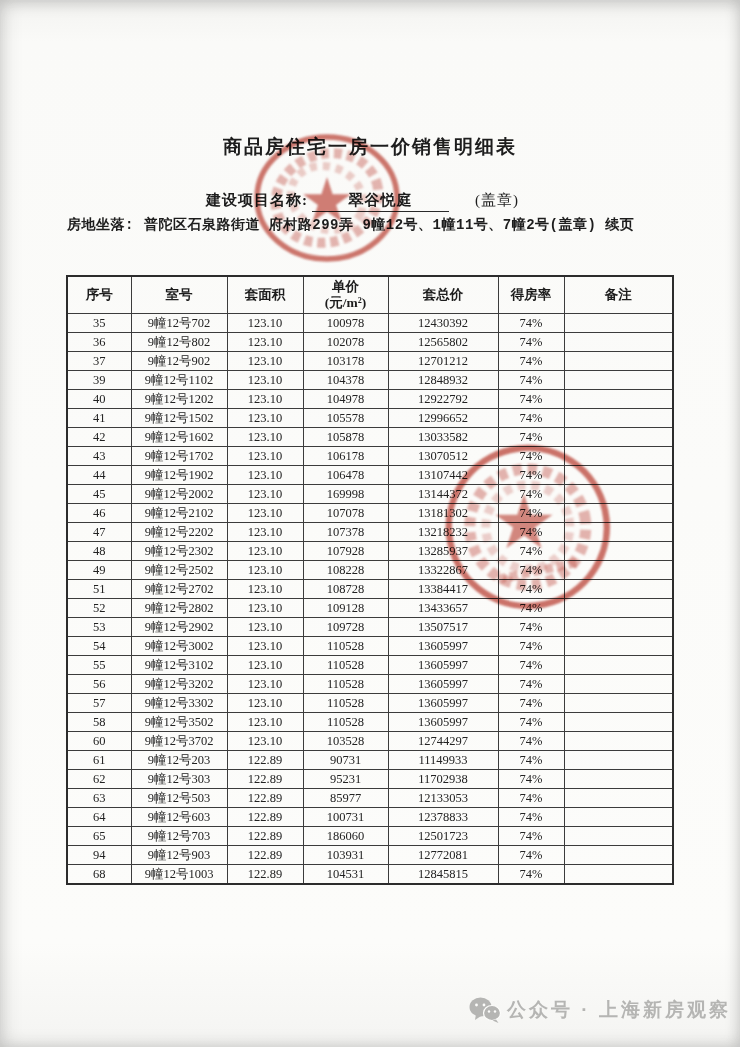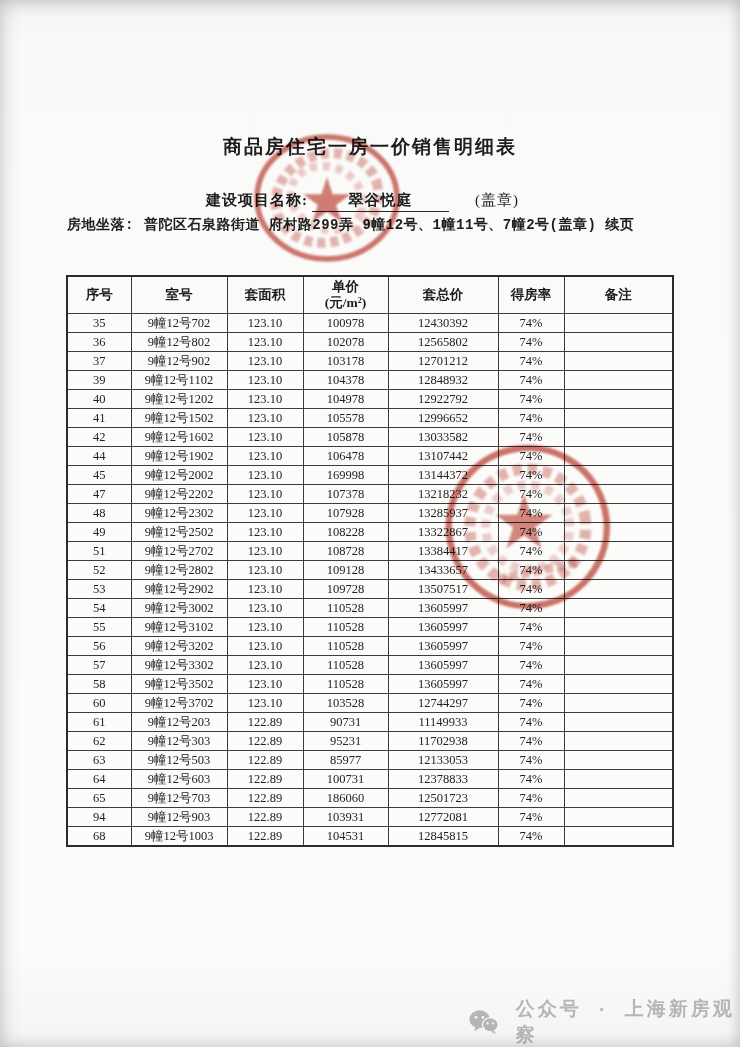--- a/index.html
+++ b/index.html
@@ -42,22 +42,22 @@
   .price-table th,.price-table td{
     border:1px solid #3c3c3c;padding:0;text-align:center;vertical-align:middle;
     overflow:hidden;white-space:nowrap;
   }
   .price-table th{
     height:36px;font-size:13.5px;font-weight:600;white-space:pre-line;line-height:1.15;
   }
   .price-table td{height:18px;font-size:12.5px;line-height:17px;color:#222;}
   .stamp{position:absolute;pointer-events:none;mix-blend-mode:multiply;filter:blur(1.1px);}
   .footer{
-    position:absolute;top:996px;left:468px;display:flex;align-items:center;gap:16px;
-    color:#b2b2b2;font-family:Liberation Mono, monospace;
+    position:absolute;top:996px;left:468px;display:flex;align-items:center;gap:5px;
+    color:#b2b2b2;font-family:Liberation Sans, sans-serif;
   }
   .footer-text{font-size:19px;letter-spacing:3px;font-weight:600;color:#b5b5b3;}
 </style>
 </head>
 <body>
 
 <div class="page">
 
   <div class="doc-title">商品房住宅一房一价销售明细表</div>
 
@@ -149,34 +149,52 @@
         <tr>
           <td>42</td>
           <td>9幢12号1602</td>
           <td>123.10</td>
           <td>105878</td>
           <td>13033582</td>
           <td>74%</td>
           <td></td>
         </tr>
         <tr>
+          <td>43</td>
+          <td>9幢12号1702</td>
+          <td>123.10</td>
+          <td>106178</td>
+          <td>13070512</td>
+          <td>74%</td>
+          <td></td>
+        </tr>
+        <tr>
           <td>44</td>
           <td>9幢12号1902</td>
           <td>123.10</td>
           <td>106478</td>
           <td>13107442</td>
           <td>74%</td>
           <td></td>
         </tr>
         <tr>
           <td>45</td>
           <td>9幢12号2002</td>
           <td>123.10</td>
           <td>169998</td>
           <td>13144372</td>
+          <td>74%</td>
+          <td></td>
+        </tr>
+        <tr>
+          <td>46</td>
+          <td>9幢12号2102</td>
+          <td>123.10</td>
+          <td>107078</td>
+          <td>13181302</td>
           <td>74%</td>
           <td></td>
         </tr>
         <tr>
           <td>47</td>
           <td>9幢12号2202</td>
           <td>123.10</td>
           <td>107378</td>
           <td>13218232</td>
           <td>74%</td>

